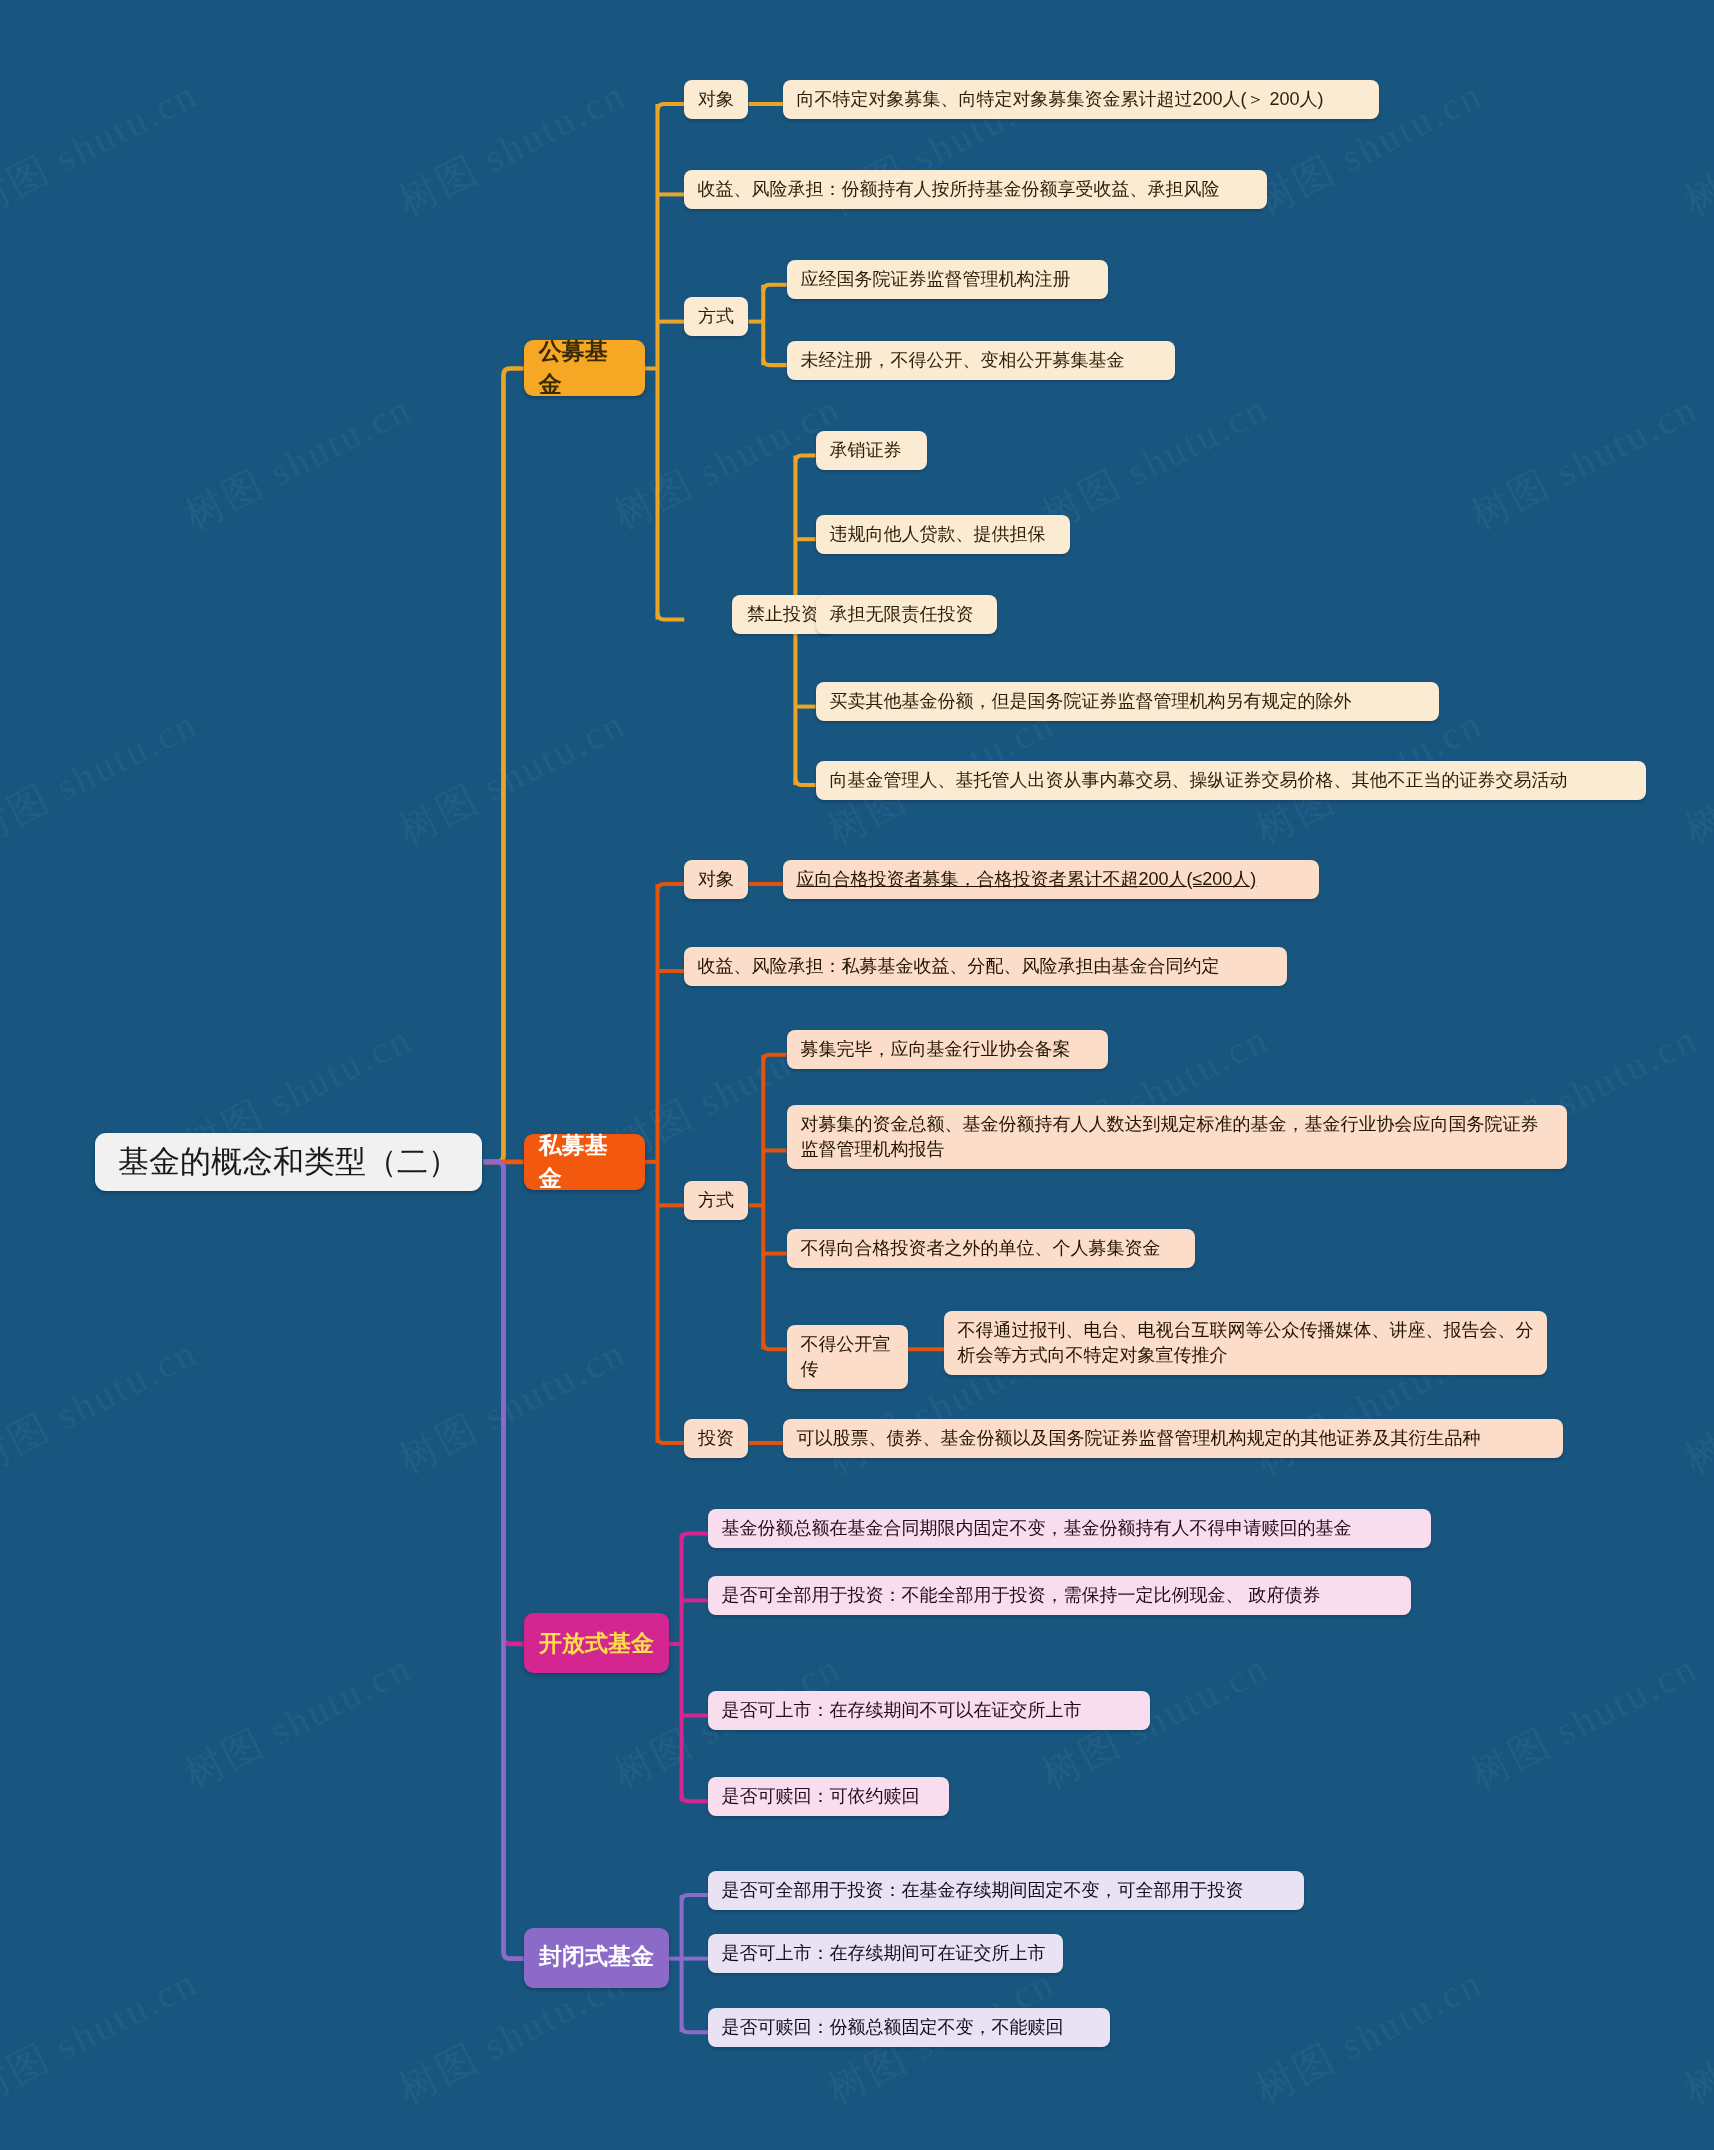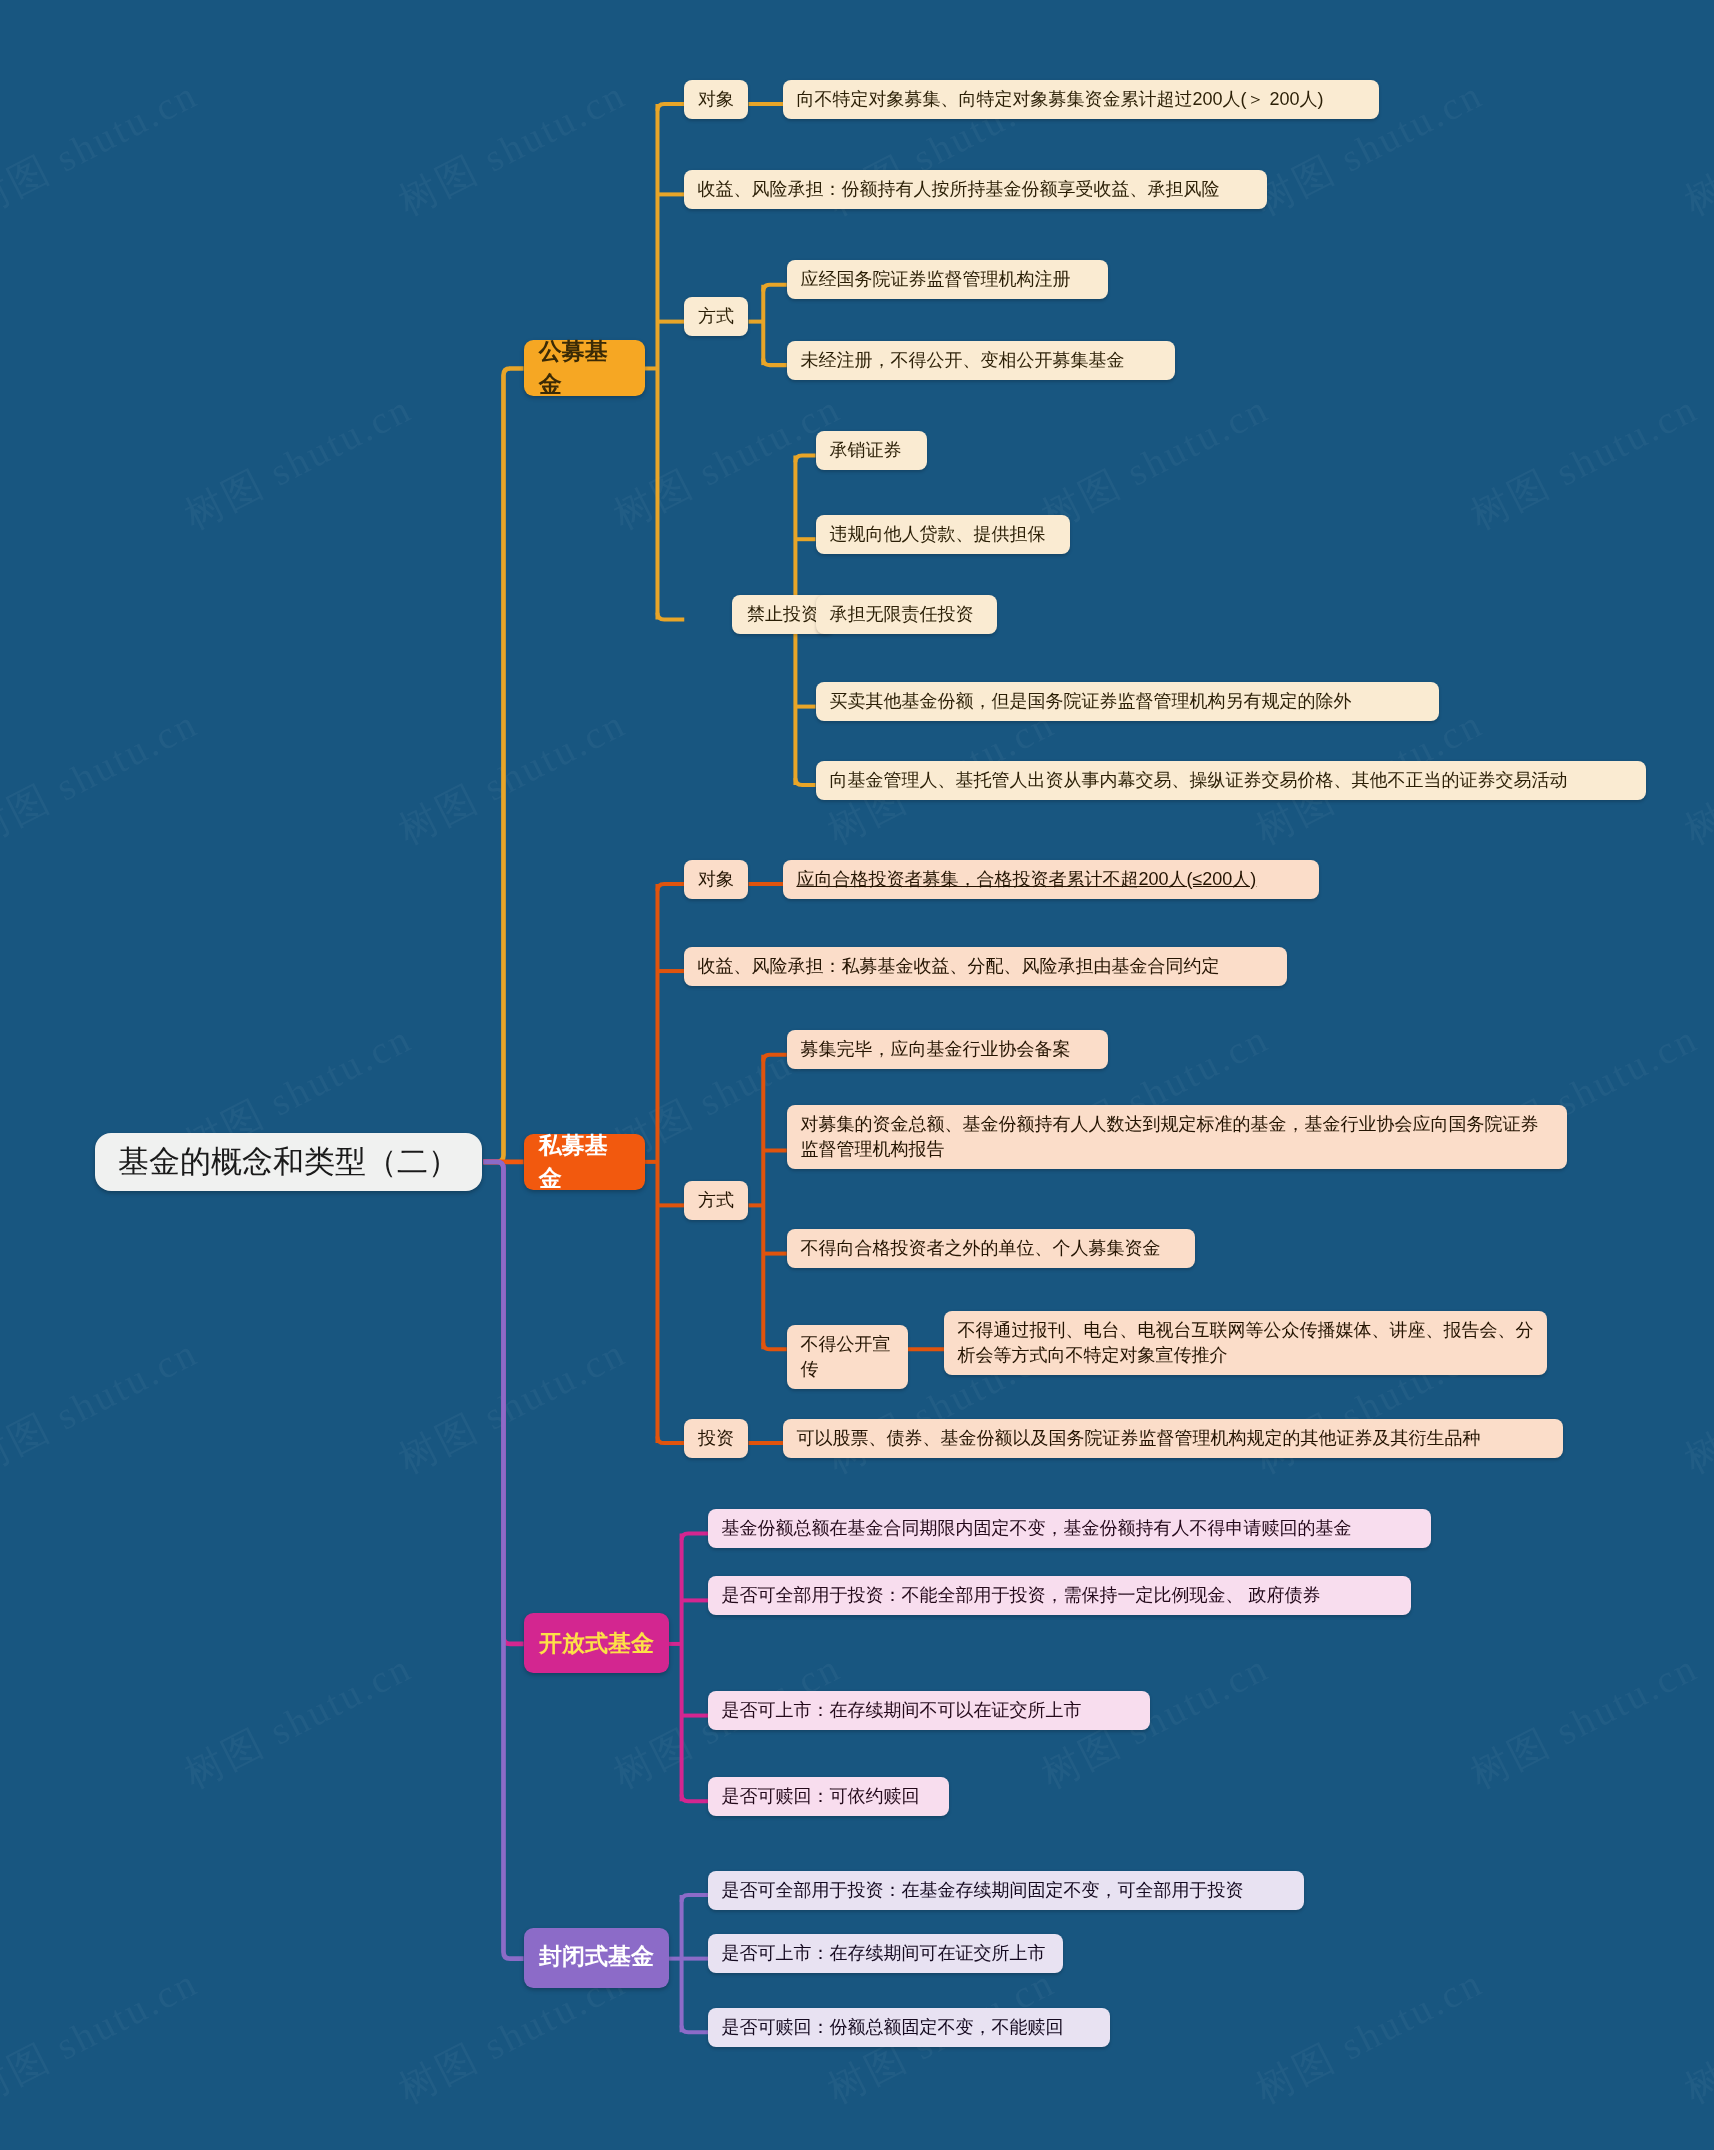--- a/index.html
+++ b/index.html
@@ -31,21 +31,21 @@
     border-radius:9.4px;
     line-height:1.42;
   }
   .node span{display:block;}
 
   
   .root{
     background:#F0F1F0;
     color:#1a1a1a;
     font-size:31px;
-    border-radius:16px;
+    border-radius:11px;
     padding:0 23px;
     box-shadow:0 2px 4.7px rgba(0,0,0,0.28);
   }
   
   .branch{
     font-size:23px;
     border-radius:9.4px;
     padding:0 14.7px;
     justify-content:center;
     box-shadow:0 2px 4px rgba(0,0,0,0.25);

